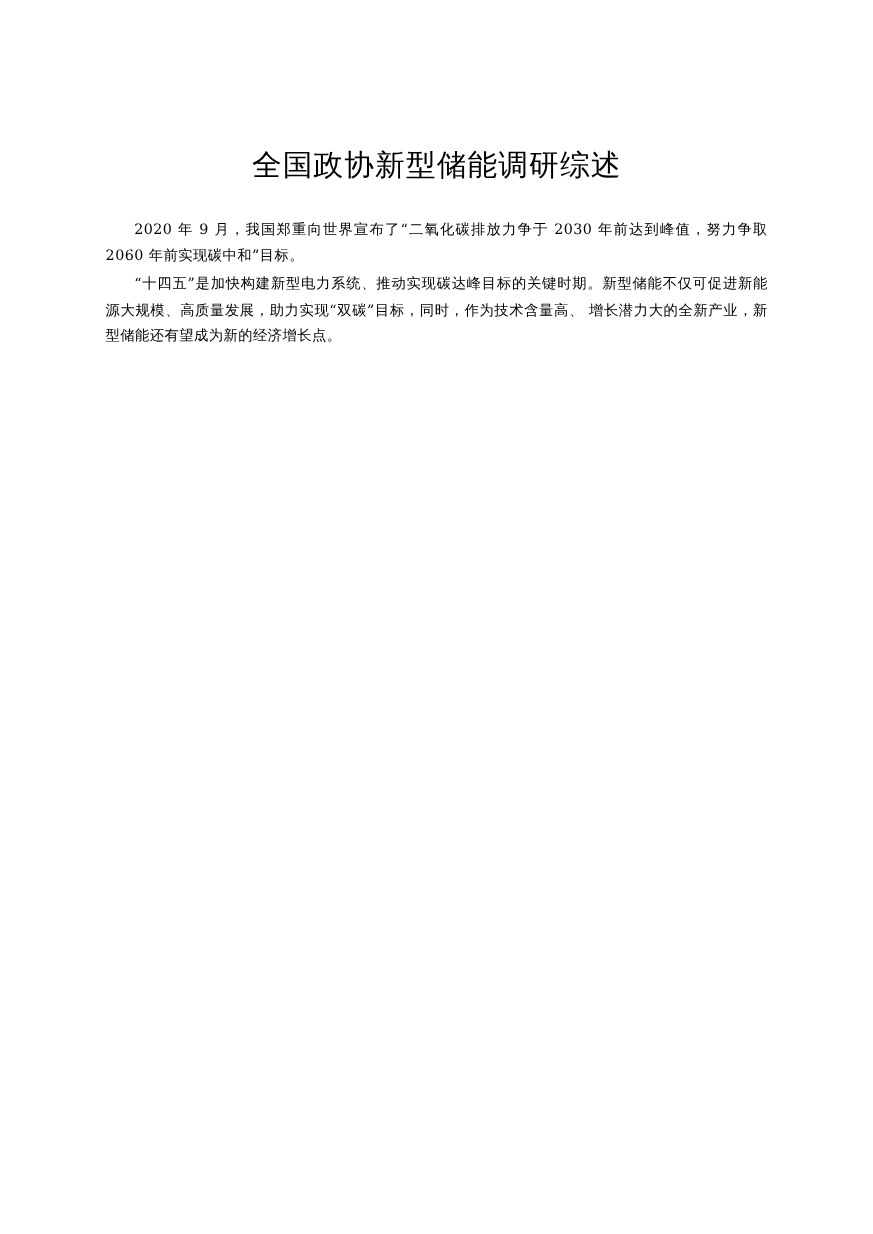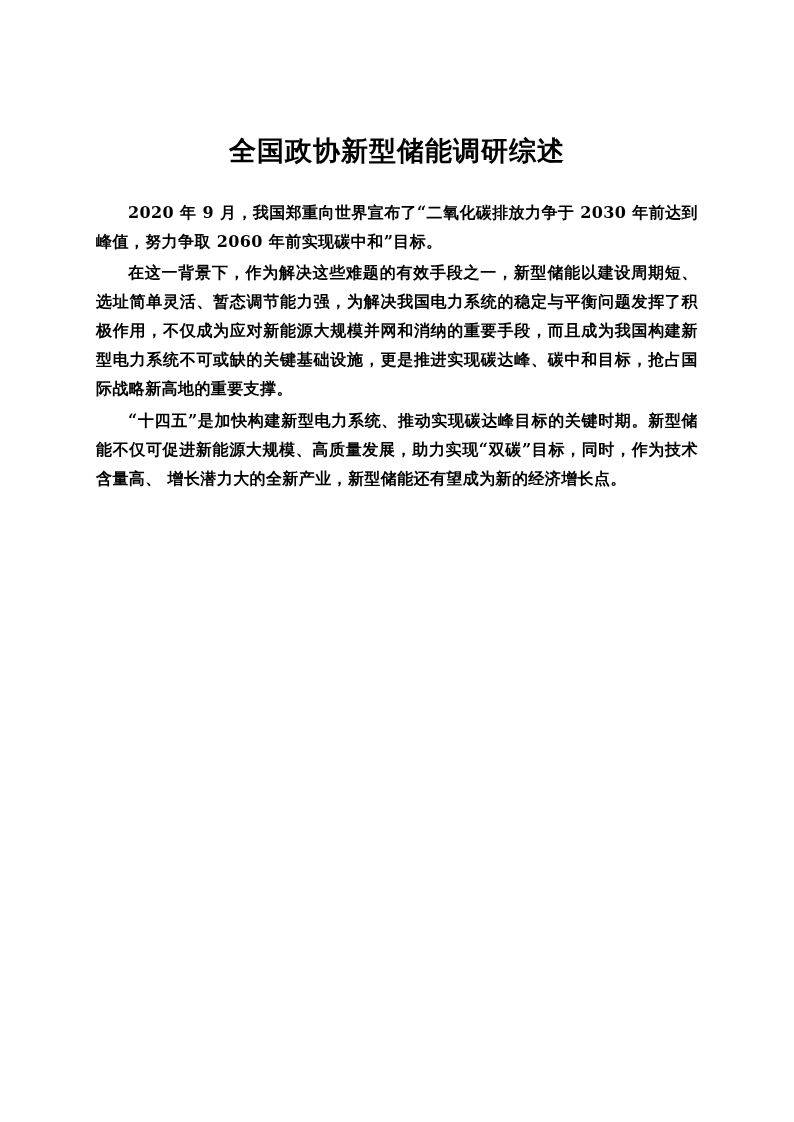--- a/index.html
+++ b/index.html
@@ -17,44 +17,42 @@
   .page {
     width: 794px;
     height: 1122px;
     box-sizing: border-box;
     padding: 96px 96px 90px 96px;
     position: relative;
   }
   .doc-title {
     text-align: center;
     font-size: 27px;
-    font-weight: bold;
+    font-weight: normal;
     letter-spacing: 1px;
     line-height: 1.4;
     margin: 36px 0 28px 0;
     font-family: "DejaVu Sans", "Liberation Sans", sans-serif;
   }
   .body-text p {
     margin: 0 0 2px 0;
-    font-size: 16px;
+    font-size: 13px;
     line-height: 1.82;
     text-align: justify;
     text-justify: inter-ideograph;
     text-indent: 2em;
     letter-spacing: 0.4px;
     font-family: "DejaVu Serif", "Liberation Serif", serif;
-    font-weight: bold;
   }
 </style>
 </head>
 <body>
 
 <div class="page">
 
   <h1 class="doc-title">全国政协新型储能调研综述</h1>
 
   <div class="body-text">
     <p>2020 年 9 月，我国郑重向世界宣布了“二氧化碳排放力争于 2030 年前达到峰值，努力争取 2060 年前实现碳中和”目标。</p>
-    <p>在这一背景下，作为解决这些难题的有效手段之一，新型储能以建设周期短、选址简单灵活、暂态调节能力强，为解决我国电力系统的稳定与平衡问题发挥了积极作用，不仅成为应对新能源大规模并网和消纳的重要手段，而且成为我国构建新型电力系统不可或缺的关键基础设施，更是推进实现碳达峰、碳中和目标，抢占国际战略新高地的重要支撑。</p>
     <p>“十四五”是加快构建新型电力系统、推动实现碳达峰目标的关键时期。新型储能不仅可促进新能源大规模、高质量发展，助力实现“双碳”目标，同时，作为技术含量高、 增长潜力大的全新产业，新型储能还有望成为新的经济增长点。</p>
   </div>
 
 </div>
 
 </body></html>

